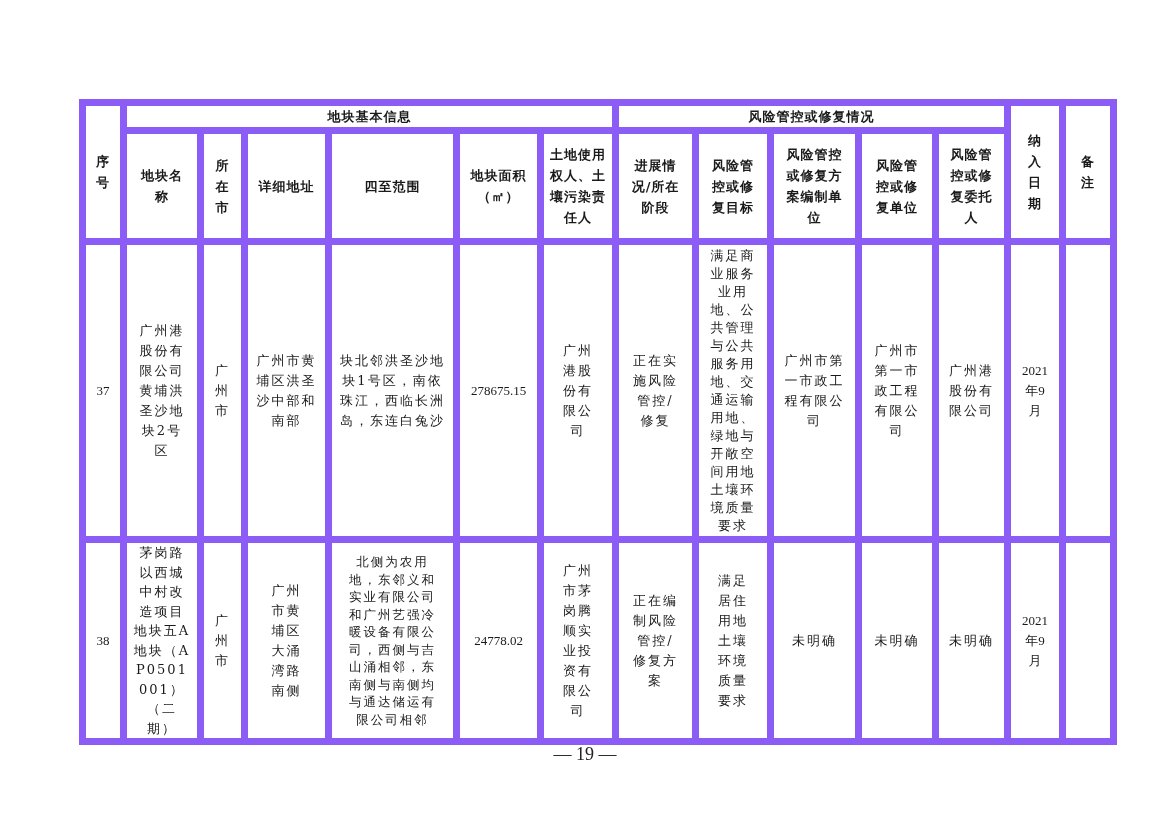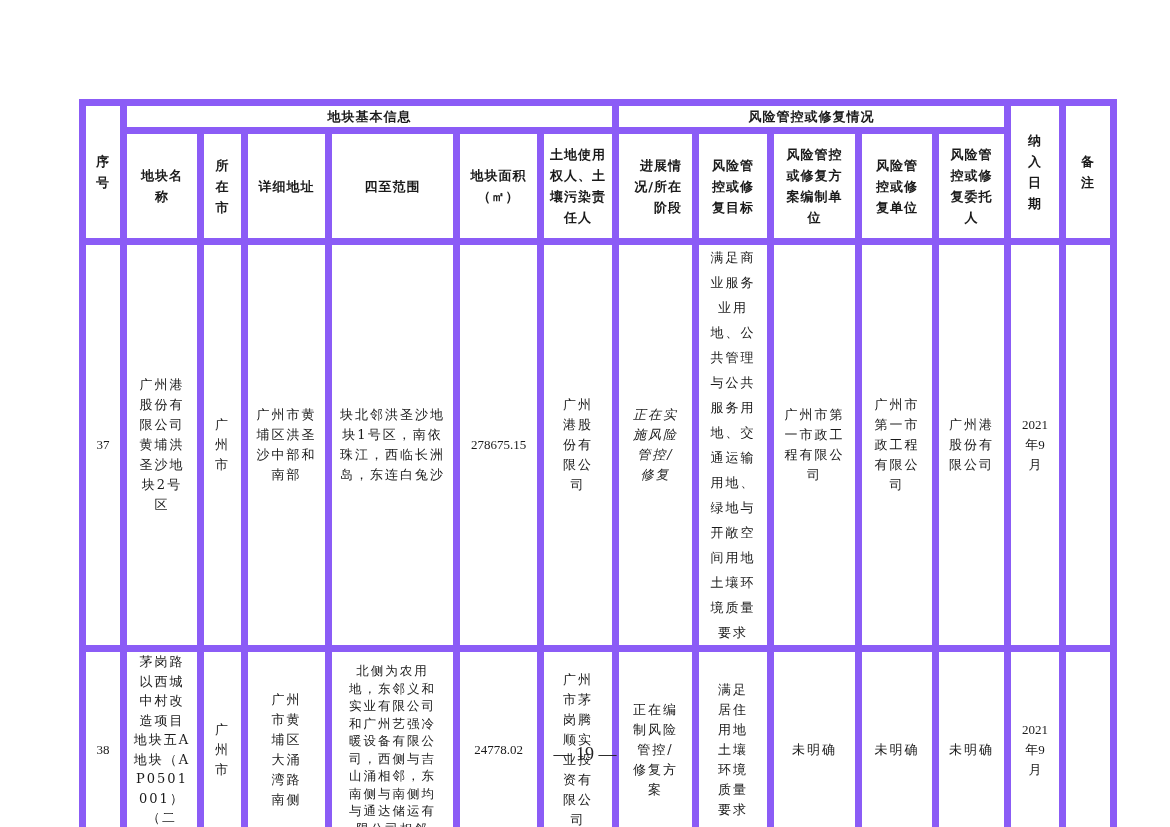--- a/index.html
+++ b/index.html
@@ -47,36 +47,36 @@
     <th rowspan="2" style="padding:0 17px;">纳入日期</th>
     <th rowspan="2" style="padding:0 15px;">备注</th>
   </tr>
   <tr class="head-row">
     <th style="padding:0 10px;">地块名称</th>
     <th style="padding:0 11px;">所在市</th>
     <th>详细地址</th>
     <th>四至范围</th>
     <th style="padding:0 8px;">地块面积（㎡）</th>
     <th style="padding:0 6px;">土地使用权人、土壤污染责任人</th>
-    <th style="padding:0 10px;text-align:right;">进展情况/所在阶段</th>
+    <th style="padding:0 10px;">进展情况/所在阶段</th>
     <th style="padding:0 12px;">风险管控或修复目标</th>
     <th style="padding:0 8px;">风险管控或修复方案编制单位</th>
     <th style="padding:0 12px;">风险管控或修复单位</th>
     <th style="padding:0 8px;">风险管控或修复委托人</th>
   </tr>
   <tr class="r37">
     <td class="num">37</td>
     <td class="cell-text" style="padding:0 8px;margin-top:43px;">广州港股份有限公司黄埔洪圣沙地块2号区</td>
     <td class="cell-text" style="padding:0 11px;">广州市</td>
     <td class="cell-text" style="padding:0 6px;">广州市黄埔区洪圣沙中部和南部</td>
     <td class="cell-text" style="padding:0 6px;">块北邻洪圣沙地块1号区，南依珠江，西临长洲岛，东连白兔沙</td>
     <td class="num" style="padding:0 8px;margin-left:47px;">278675.15</td>
     <td class="cell-text" style="padding:0 12px;">广州港股份有限公司</td>
-    <td class="cell-text" style="padding:0 12px;font-style:italic;">正在实施风险管控/修复</td>
-    <td class="cell-text" style="padding:0 9px; line-height:25px;text-align:center;">满足商业服务业用地、公共管理与公共服务用地、交通运输用地、绿地与开敞空间用地土壤环境质量要求</td>
+    <td class="cell-text" style="padding:0 12px;">正在实施风险管控/修复</td>
+    <td class="cell-text" style="padding:0 9px; line-height:18px;text-align:center;">满足商业服务业用地、公共管理与公共服务用地、交通运输用地、绿地与开敞空间用地土壤环境质量要求</td>
     <td class="cell-text" style="padding:0 8px;">广州市第一市政工程有限公司</td>
     <td class="cell-text" style="padding:0 12px;">广州市第一市政工程有限公司</td>
     <td class="cell-text" style="padding:0 8px;">广州港股份有限公司</td>
     <td class="num" style="padding:0 8px;">2021年9月</td>
     <td></td>
   </tr>
   <tr class="r38">
     <td class="num">38</td>
     <td class="cell-text" style="padding:0 6px; line-height:19.5px;">茅岗路以西城中村改造项目地块五A地块（AP0501001）（二期）</td>
     <td class="cell-text" style="padding:0 11px;">广州市</td>

